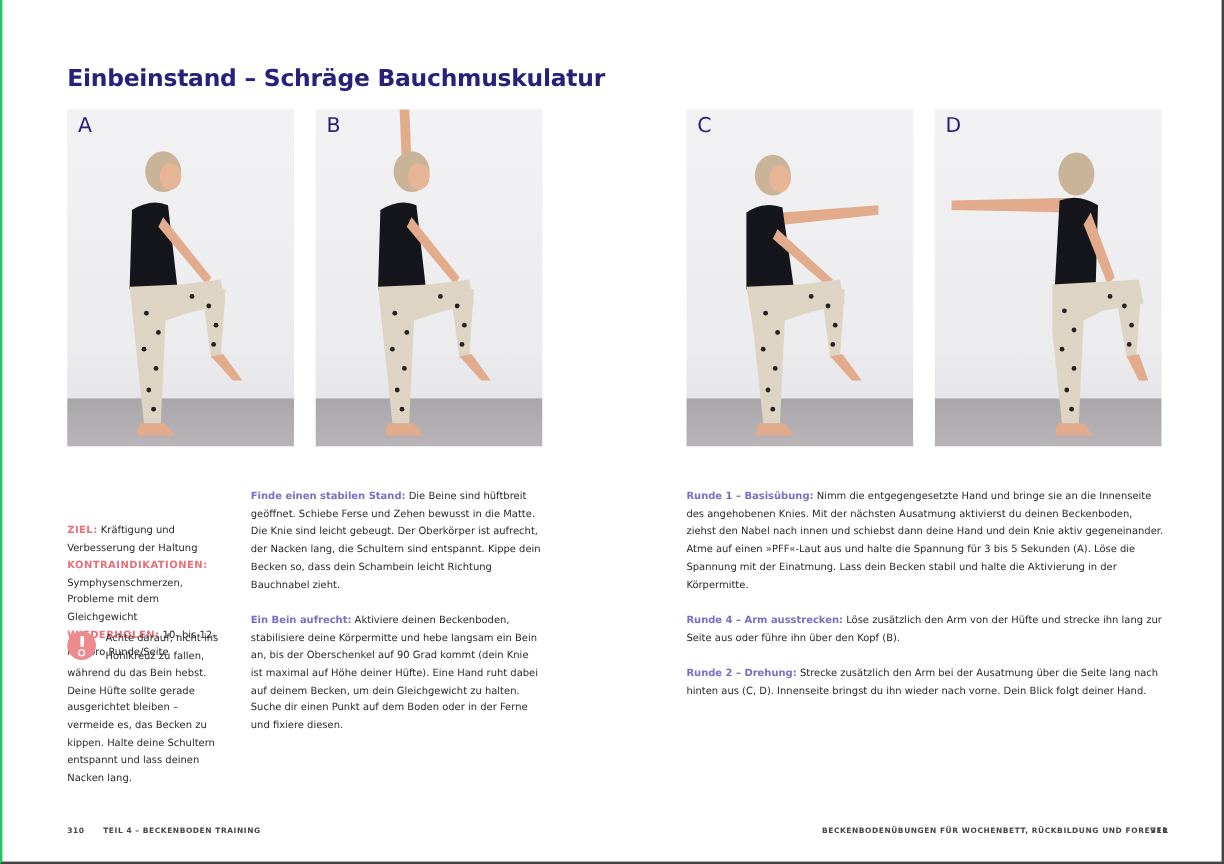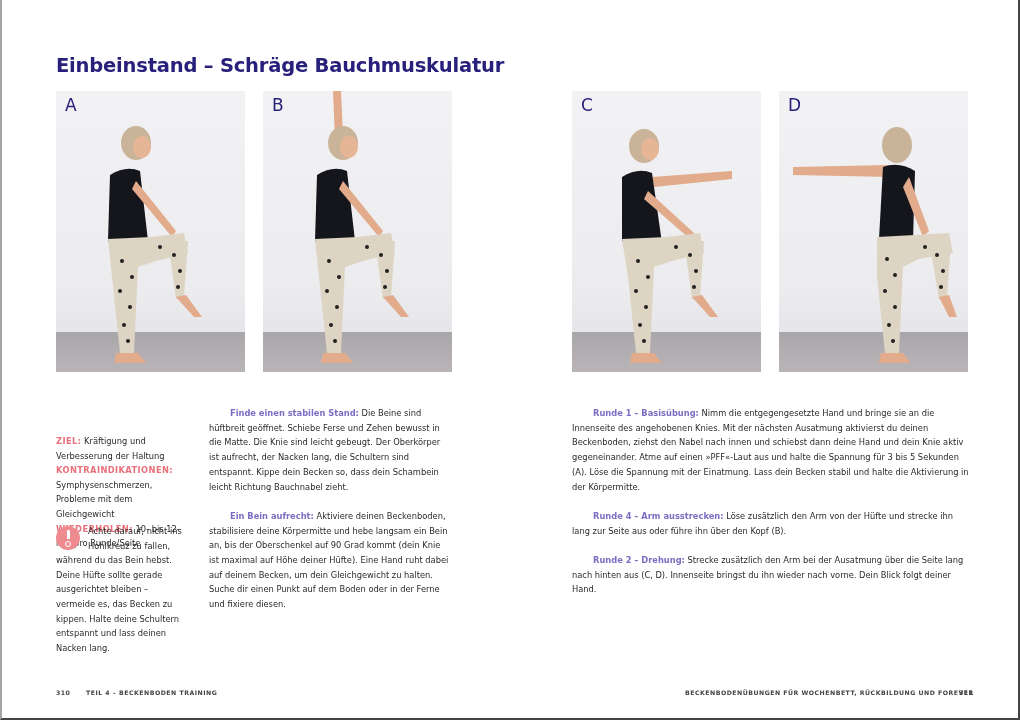--- a/index.html
+++ b/index.html
@@ -6,21 +6,21 @@
   body {
     width: 1020px; height: 720px; overflow: hidden;
     background: #ffffff;
     font-family: "DejaVu Sans", sans-serif;
     color: #2a2a2a;
     position: relative;
   }
   .spread {
     position: absolute; left: 0; top: 0; width: 1020px; height: 720px;
     box-sizing: border-box;
-    border-left: 2px solid #a3a3a3; border-right: 2px solid #444; border-bottom: 2px solid #444;
+    border-left: 2px solid #22c55e; border-right: 2px solid #444; border-bottom: 2px solid #444;
     background: #fff;
   }
   .title {
     position: absolute; left: 54px; top: 54px;
     font-family: "DejaVu Sans", sans-serif;
     font-size: 19.5px; font-weight: bold; color: #28207a;
     letter-spacing: -0.2px; margin: 0;
   }
   .photo {
     position: absolute; top: 91px; width: 189px; height: 281px;
@@ -60,21 +60,21 @@
     position: absolute; left: 10.5px; top: 4px; width: 3px; height: 9px;
     background: #fff; border-radius: 1px;
   }
   .tip-icon .dot {
     position: absolute; left: 9px; top: 15px; width: 4px; height: 4px;
     border: 1.2px solid #fff; border-radius: 50%;
   }
   .col {
     position: absolute; font-size: 8.3px; line-height: 14.7px; color: #2a2a2a;
   }
-  .label-purple { color: #7a6fc3; font-weight: bold; margin-left: 21px; }
+  .label-purple { color: #7a6fc3; font-weight: bold; }
   .col p { margin: 0 0 14.7px 0; }
   #col-mid { left: 207px; top: 406px; width: 242px; }
   #col-right { left: 570px; top: 406px; width: 398px; }
 
   .footer {
     position: absolute; top: 689px; font-size: 6.2px; letter-spacing: 0.5px;
     color: #444; font-weight: bold;
   }
   #footer-left-num { left: 54px; }
   #footer-left-sec { left: 84px; }

